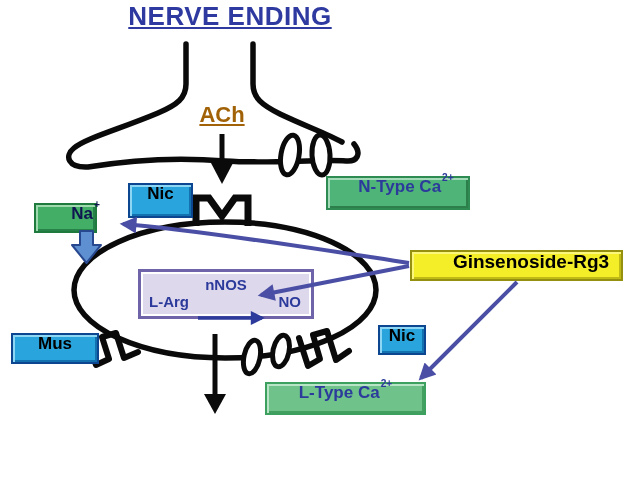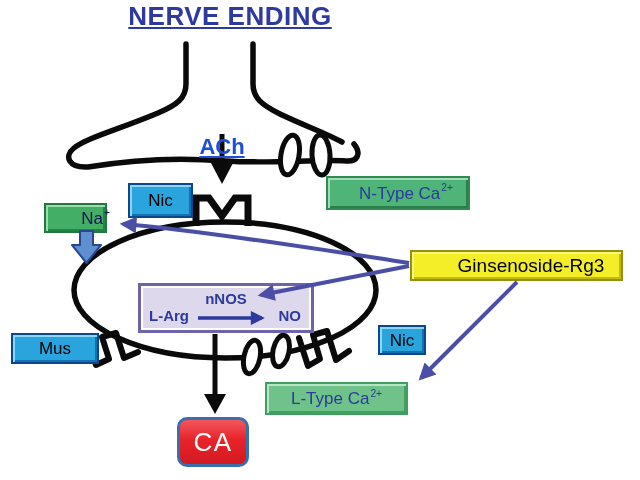--- a/index.html
+++ b/index.html
@@ -3,25 +3,25 @@
 <meta charset="utf-8">
 <style>
   html,body { margin:0; padding:0; background:#fff; }
   .canvas {
     position:relative; width:640px; height:480px; background:#ffffff;
     overflow:hidden; font-family:"Liberation Sans", sans-serif;
   }
   svg.layer { position:absolute; left:0; top:0; pointer-events:none; }
   .label { position:absolute; font-weight:700; text-align:center; line-height:1.1;text-decoration:underline; }
   .title { color:#2e3aa0; font-size:26px; letter-spacing:0.5px; }
-  .ach { color:#1d4ed8; font-size:22px;margin-top:32px; }
+  .ach { color:#a16207; font-size:22px; }
   .cellname { color:#000; font-size:20px; letter-spacing:0.5px; }
   .badge {
-    position:absolute; display:flex; align-items:center; justify-content:center;
-    font-weight:400; box-sizing:border-box; line-height:1; text-align:center;
+    position:absolute; display:flex; justify-content:center;
+    font-weight:700; box-sizing:border-box; line-height:1; text-align:center;
   }
   .badge sup { font-size:0.6em; position:relative; top:-0.45em; margin-left:1px; }
   .b-blue {
     background:#2aa4dd; border:2px solid #0d4690; color:#000; font-size:17px;
     box-shadow: inset 2px 2px 0 #8ed7f4, inset -2px -2px 0 #1471af;
   }
   .b-green {
     background:#4fb477; border:2px solid #2e8b52; color:#2b3a9b; font-size:17px;
     box-shadow: inset 2px 2px 0 #a3dbb8, inset -2px -2px 0 #2c7f4b;
     padding-left: 16px;
@@ -93,52 +93,49 @@
 
   <div class="badge b-blue" style="left:128px; top:183px; width:65px; height:35px;">
     <span>Nic</span>
   </div>
 
   <div class="badge b-green" style="left:326px; top:176px; width:144px; height:34px;">
     <span>N-Type Ca</span>
       <sup>2+</sup>
   </div>
 
-  <div class="badge b-green-na" style="left:44px; top:203px; width:63px; height:30px;padding-left:40px;">
+  <div class="badge b-green-na" style="left:34px; top:203px; width:63px; height:30px;padding-left:40px;">
     <span>Na</span>
       <sup>+</sup>
   </div>
 
 
-  <div class="nnos-box" style="left:138px; top:283px; width:176px; height:50px;">
+  <div class="nnos-box" style="left:138px; top:269px; width:176px; height:50px;">
     <div class="nnos-top">nNOS</div>
     <div class="nnos-larg">L-Arg</div>
     <div class="nnos-no">NO</div>
   </div>
 
   <div class="badge b-blue" style="left:11px; top:333px; width:88px; height:31px;">
     <span>Mus</span>
   </div>
 
   <div class="badge b-blue" style="left:378px; top:325px; width:48px; height:30px;">
     <span>Nic</span>
   </div>
 
-  <div class="badge b-green-light" style="left:265px; top:382px; width:143px; height:33px;">
+  <div class="badge b-green-light" style="left:265px; top:382px; width:161px; height:33px;">
     <span>L-Type Ca</span>
       <sup>2+</sup>
   </div>
 
   <div class="badge b-yellow" style="left:410px; top:250px; width:213px; height:31px;">
     <span>Ginsenoside-Rg3</span>
   </div>
 
-  <div class="badge b-red" style="left:177px; top:417px; width:72px; height:50px;">
-    <span>CA</span>
-  </div>
 
   <svg class="layer" width="640" height="480" viewBox="0 0 640 480" style="z-index:3;">
     <defs>
       <marker id="ah-purple" viewBox="0 0 10 10" refX="8" refY="5" markerWidth="4.6" markerHeight="4.2" orient="auto-start-reverse" markerUnits="strokeWidth">
         <path d="M0,0 L10,5 L0,10 z" fill="#4a4fa5"></path>
       </marker>
       <marker id="ah-blue" viewBox="0 0 10 10" refX="8" refY="5" markerWidth="4.2" markerHeight="4" orient="auto-start-reverse" markerUnits="strokeWidth">
         <path d="M0,0 L10,5 L0,10 z" fill="#2b3a9b"></path>
       </marker>
     </defs>

